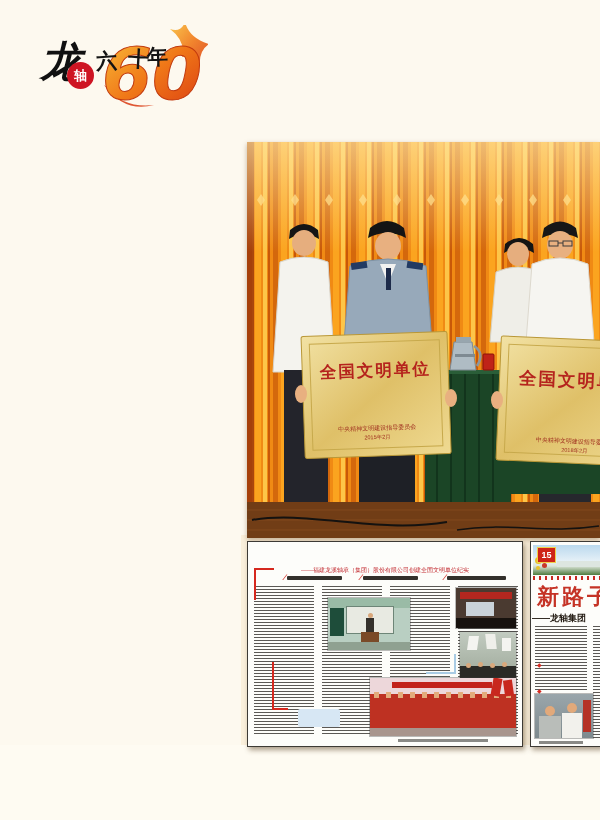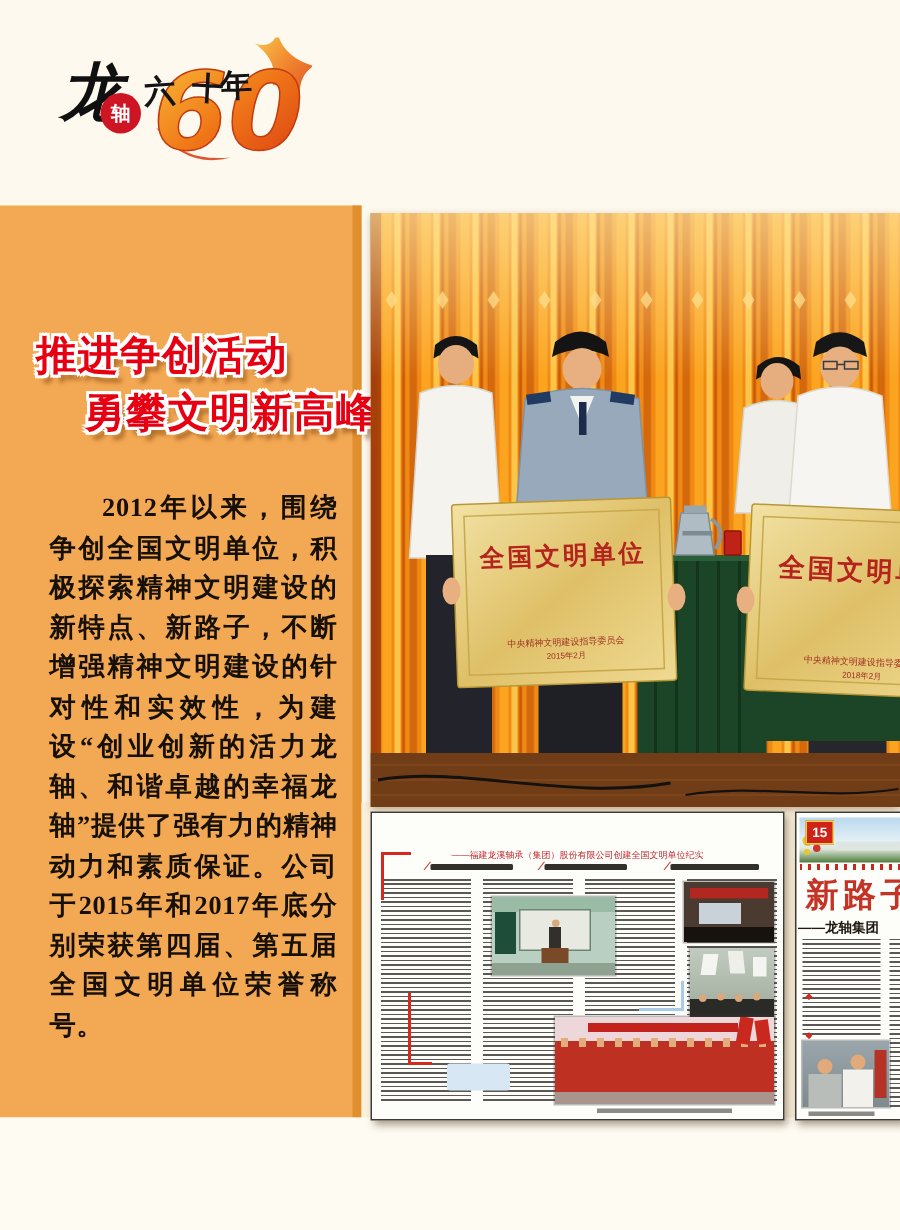--- a/index.html
+++ b/index.html
@@ -99,26 +99,20 @@
     </svg>
     <div class="logo-dragon">龙</div>
     <div class="logo-seal">
       <span>轴</span>
     </div>
     <span class="logo-years y1">六</span>
     <span class="logo-years y2">十</span>
     <span class="logo-years y3">年</span>
   </div>
 
-  <div class="panel">
-    <div class="panel-edge"></div>
-    <div class="hd hd1">推进争创活动</div>
-    <div class="hd hd2">勇攀文明新高峰</div>
-    <div class="body-par">2012年以来，围绕争创全国文明单位，积极探索精神文明建设的新特点、新路子，不断增强精神文明建设的针对性和实效性，为建设“创业创新的活力龙轴、和谐卓越的幸福龙轴”提供了强有力的精神动力和素质保证。公司于2015年和2017年底分别荣获第四届、第五届全国文明单位荣誉称号。</div>
-  </div>
 
   <div class="band-clippings"></div>
   <div class="band-bottom"></div>
 
   <div class="photo">
     <svg width="353" height="396" viewBox="0 0 353 396">
       <defs>
         <pattern id="cur" width="26" height="396" patternUnits="userSpaceOnUse">
           <rect width="26" height="396" fill="#F08A14"></rect>
           <rect x="0" width="5" height="396" fill="#D4680C"></rect>

